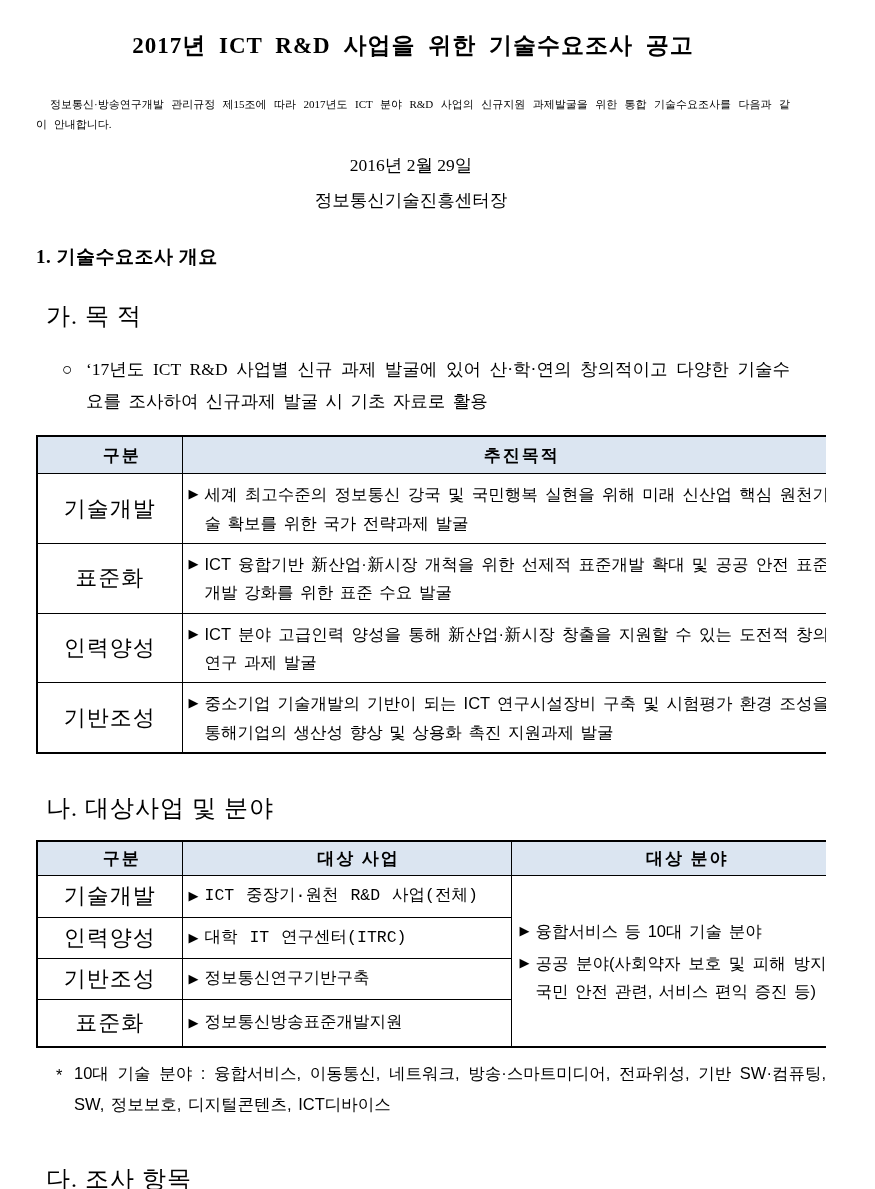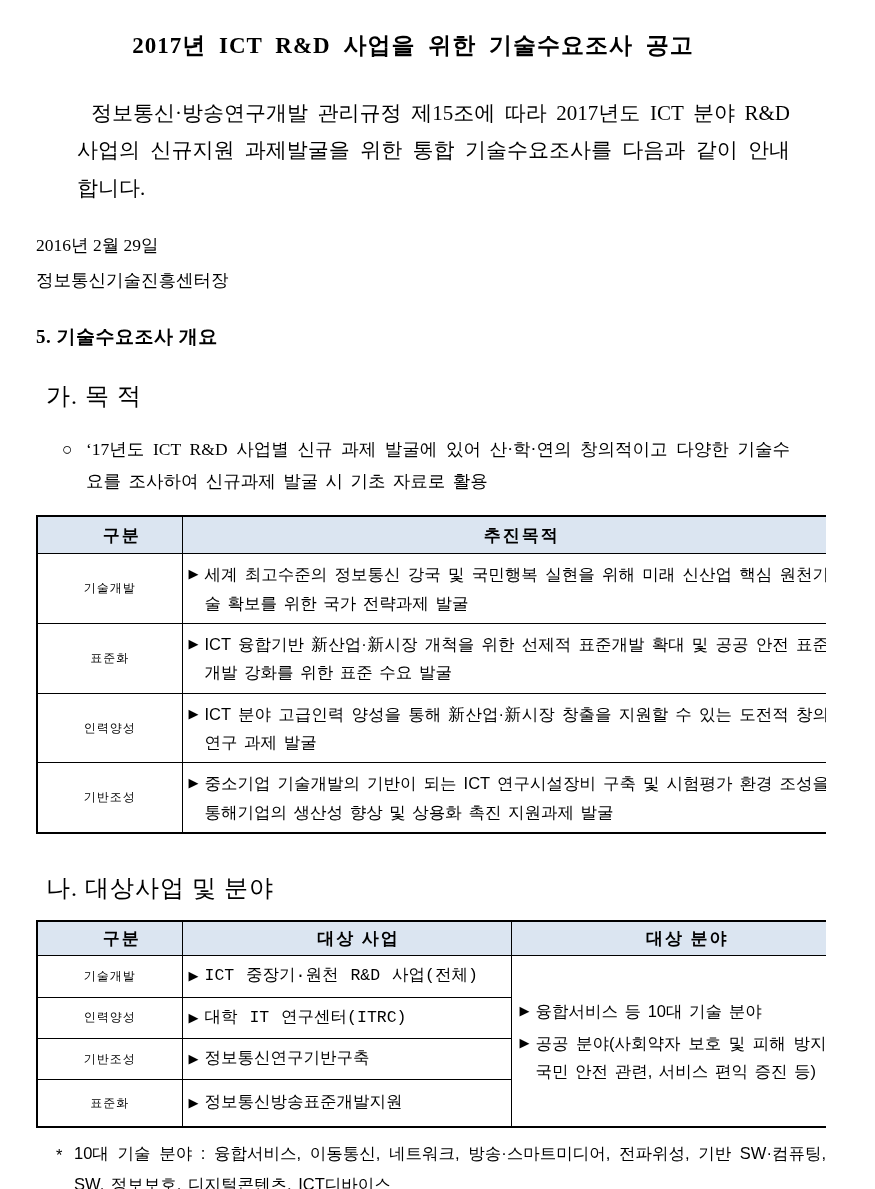--- a/index.html
+++ b/index.html
@@ -22,30 +22,29 @@
   .doc-title {
     text-align: center;
     font-size: 23px;
     font-weight: bold;
     letter-spacing: 1px;
     margin: 4px 0 0 0;
     word-spacing: 6px;
   }
   .intro {
     margin-top: 34px;
-    font-size: 21px;
+    font-size: 11px;
     line-height: 1.78;
     text-align: justify;
     text-indent: 14px;
     word-spacing: 4px;
-    margin-left: 41px;
   }
   .date-block {
     margin-top: 14px;
-    text-align: left;
+    text-align: center;
     font-size: 17.5px;
     line-height: 2.0;
     padding-right: 4px;
   }
   .sec-heading {
     margin-top: 26px;
     font-size: 19px;
     font-weight: bold;
     letter-spacing: 0.5px;
   }
@@ -86,21 +85,21 @@
     background: #dbe5f1;
     font-family: "Liberation Sans", "DejaVu Sans", sans-serif;
     font-size: 17px;
     font-weight: bold;
     letter-spacing: 2px;
     padding-left: 24px;
   }
   .cat-cell {
     text-align: center;
     font-family: "Liberation Sans", "DejaVu Sans", sans-serif;
-    font-size: 12px;
+    font-size: 22px;
     letter-spacing: 1px;
   }
   .desc-cell {
     vertical-align: middle;
   }
   .cell-flex {
     display: flex;
     padding: 6px 8px 6px 6px;
     font-family: "Liberation Sans", "DejaVu Sans", sans-serif;
     font-size: 16.5px;
@@ -157,21 +156,21 @@
 
     <h1 class="doc-title">2017년 ICT R&amp;D 사업을 위한 기술수요조사 공고</h1>
 
     <p class="intro">정보통신·방송연구개발 관리규정 제15조에 따라 2017년도 ICT 분야 R&amp;D 사업의 신규지원 과제발굴을 위한 통합 기술수요조사를 다음과 같이 안내합니다.</p>
 
     <div class="date-block">
       <div>2016년 2월 29일</div>
       <div>정보통신기술진흥센터장</div>
     </div>
 
-    <div class="sec-heading">5. 기술수요조사 개요</div>
+    <div class="sec-heading">1. 기술수요조사 개요</div>
 
     <div class="sub-heading">가. 목 적</div>
 
     <div class="bullet-par">
       <span class="marker">○</span>
       <span class="btext">‘17년도 ICT R&amp;D 사업별 신규 과제 발굴에 있어 산·학·연의 창의적이고 다양한 기술수요를 조사하여 신규과제 발굴 시 기초 자료로 활용</span>
     </div>
 
     <table class="doc-table" id="purpose-table">
       <colgroup>

